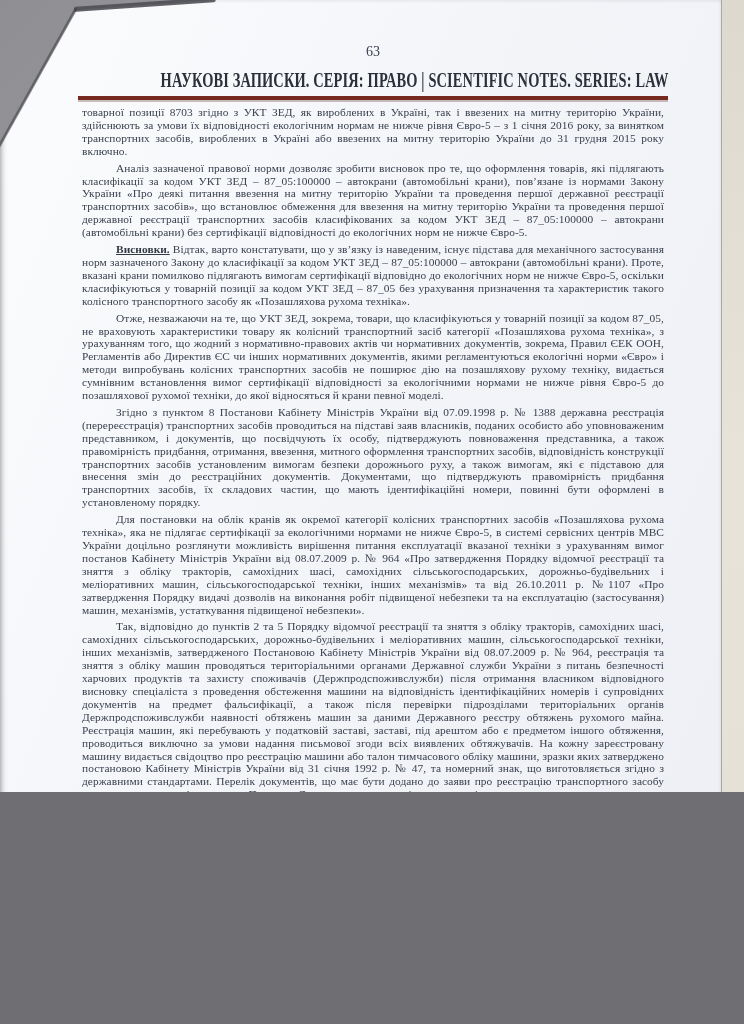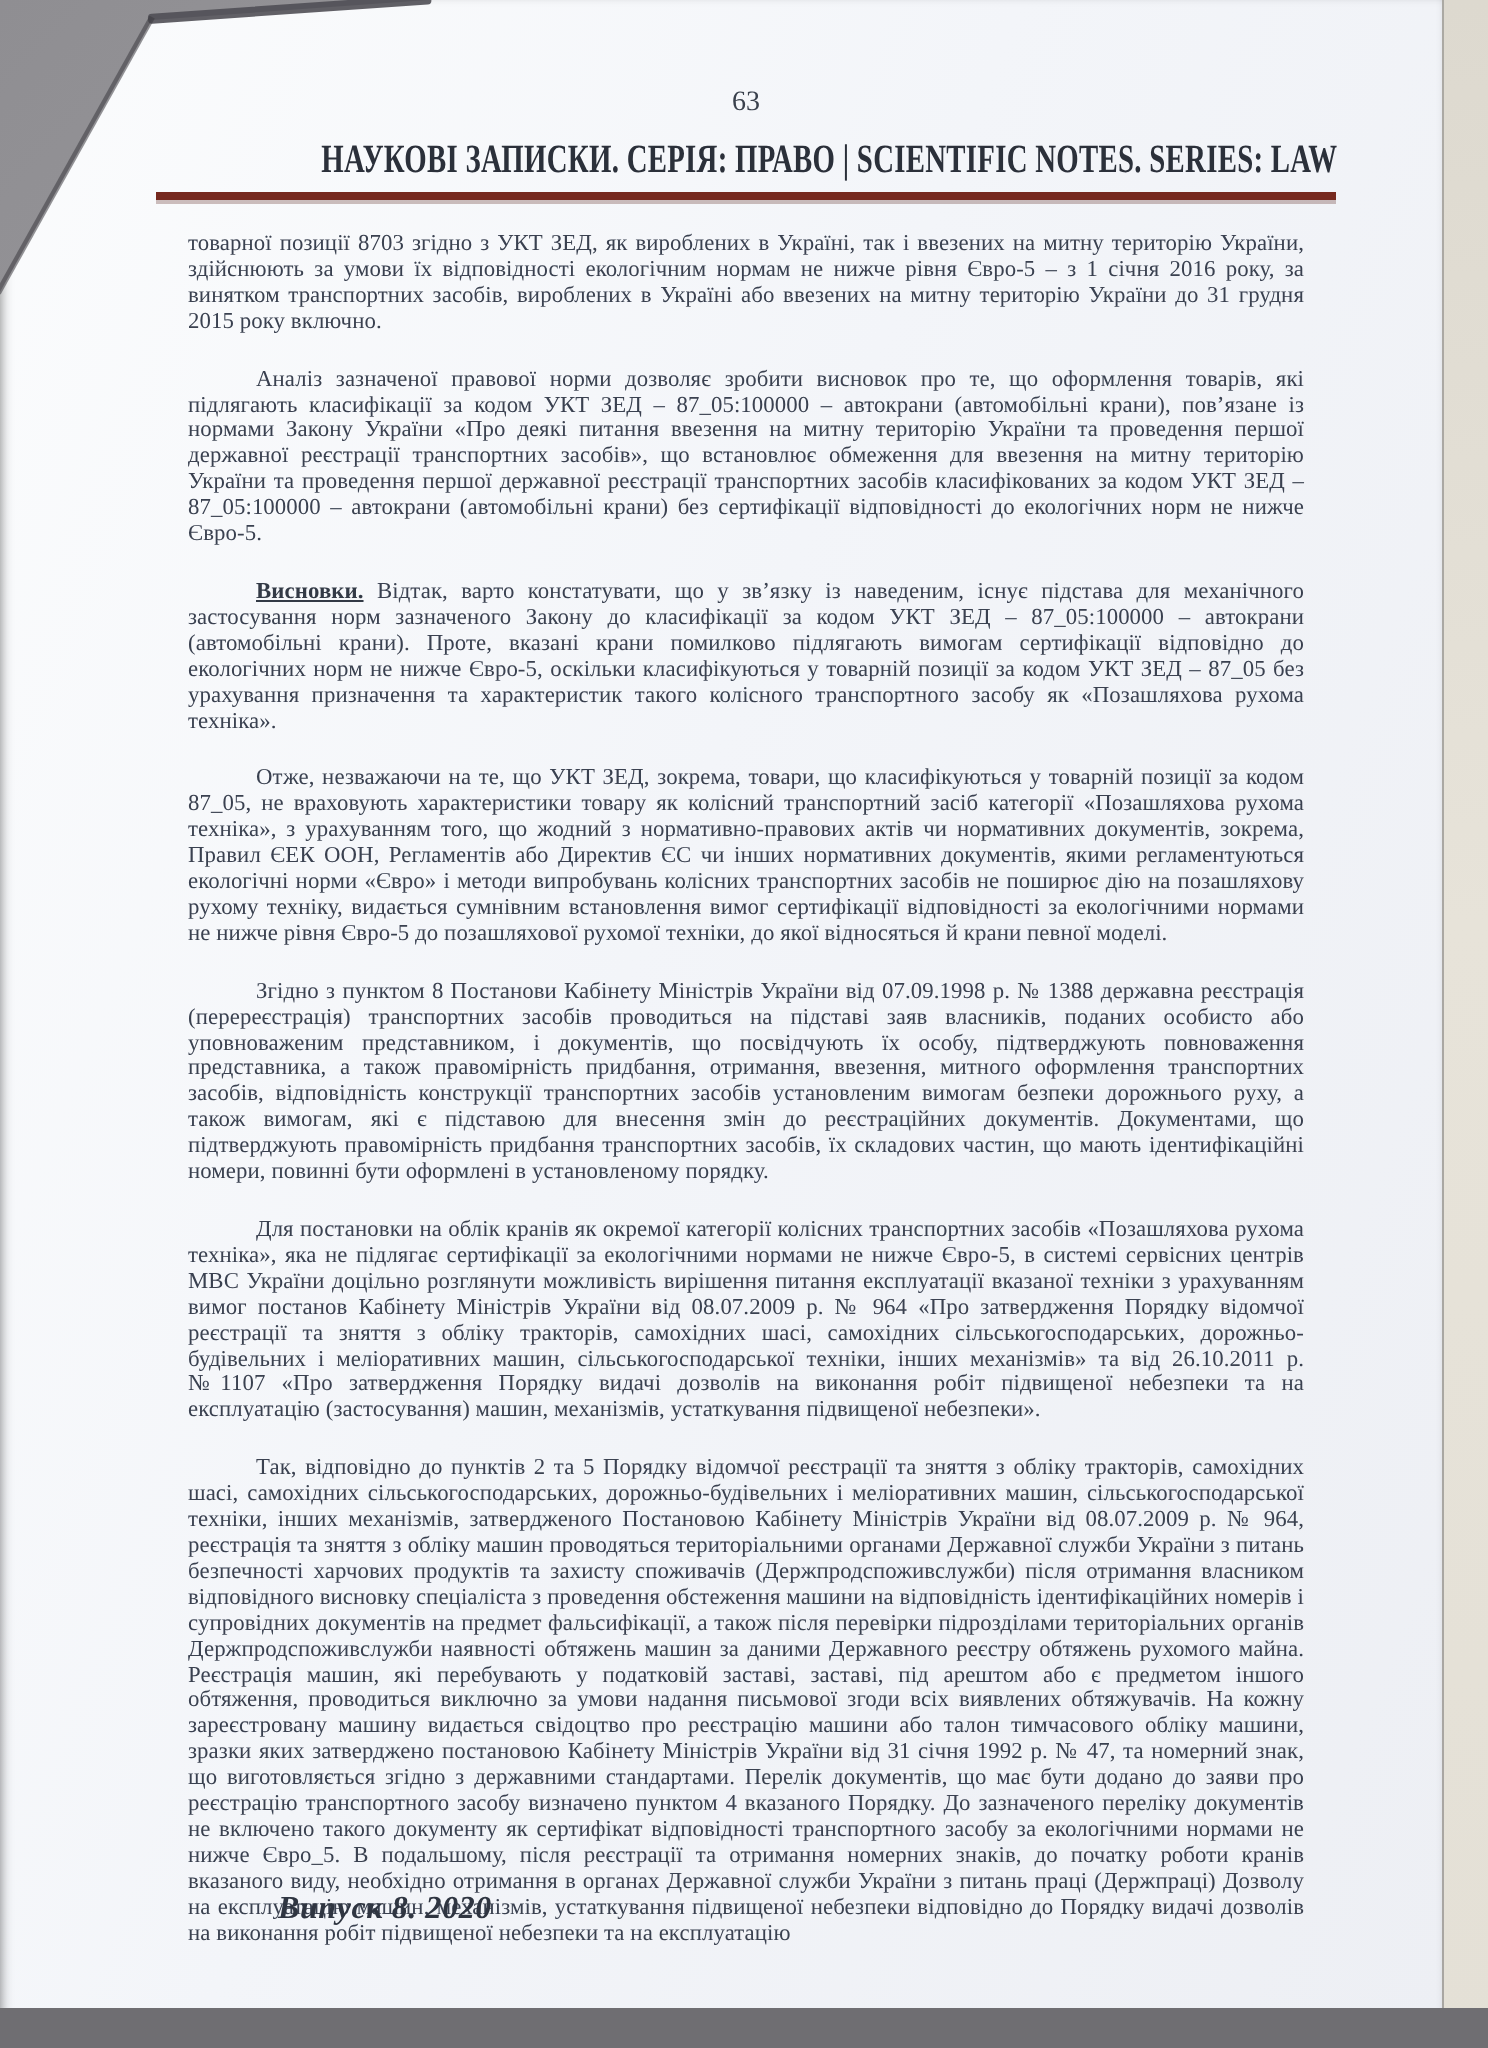--- a/index.html
+++ b/index.html
@@ -2,21 +2,21 @@
 <html><head>
 <meta charset="utf-8">
 <style>
   html,body{margin:0;padding:0;}
   body{
     width:744px;height:1024px;
     font-family:"Liberation Serif","DejaVu Serif",serif;
     background:#6f6e72;
   }
   .scan{
-    position:relative;width:744px;height:1004px;overflow:hidden;
+    position:relative;width:744px;height:792px;overflow:hidden;
     background:linear-gradient(135deg,#8f8e92 0%,#a3a2a6 60%,#aaa9ad 100%);
   }
   
   .backing-strip{
     position:absolute;left:722px;top:0;width:22px;height:1024px;
     background:linear-gradient(180deg,#ddd9cf 0%,#e7e3d9 45%,#e4e0d6 100%);
     z-index:1;
   }
   
   .bottom-strip{
@@ -61,21 +61,21 @@
     letter-spacing:.2px;
   }
   .title-rule{
     margin-top:4px;height:4px;background:#76291f;
     box-shadow:0 2px 0 rgba(95,45,40,.3);
   }
   .body-text{
     margin-top:6px;font-size:11.4px;line-height:12.9px;
     text-align:justify;color:#3a4150;letter-spacing:.05px;
   }
-  .body-text p{margin:16px;text-indent:34px;}
+  .body-text p{margin:4px;text-indent:34px;}
   .body-text p.no-indent{text-indent:0;}
   .body-text b{color:#333a46;text-decoration:underline;}
   .issue-footer{
     position:absolute;left:95px;top:946px;
     font-size:16px;font-weight:700;font-style:italic;color:#2f3541;
     letter-spacing:.3px;
     margin-left:44px;
   }
 </style>
 </head>

